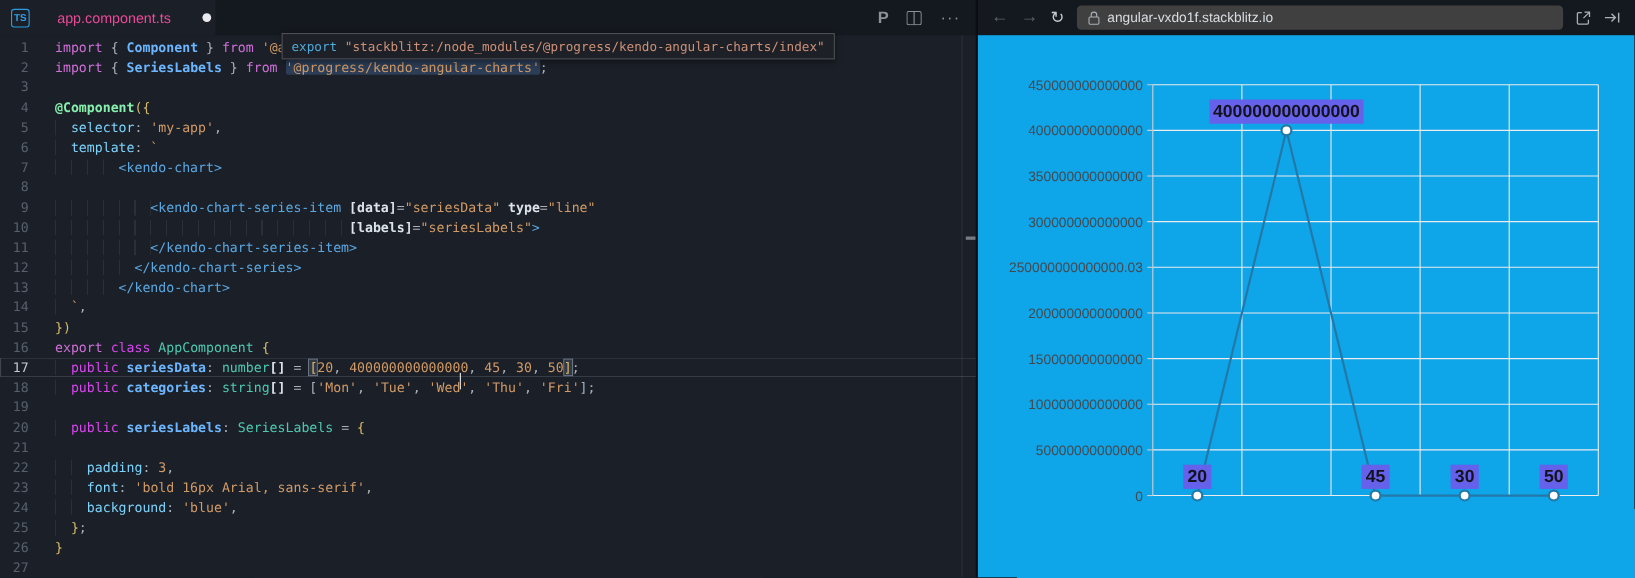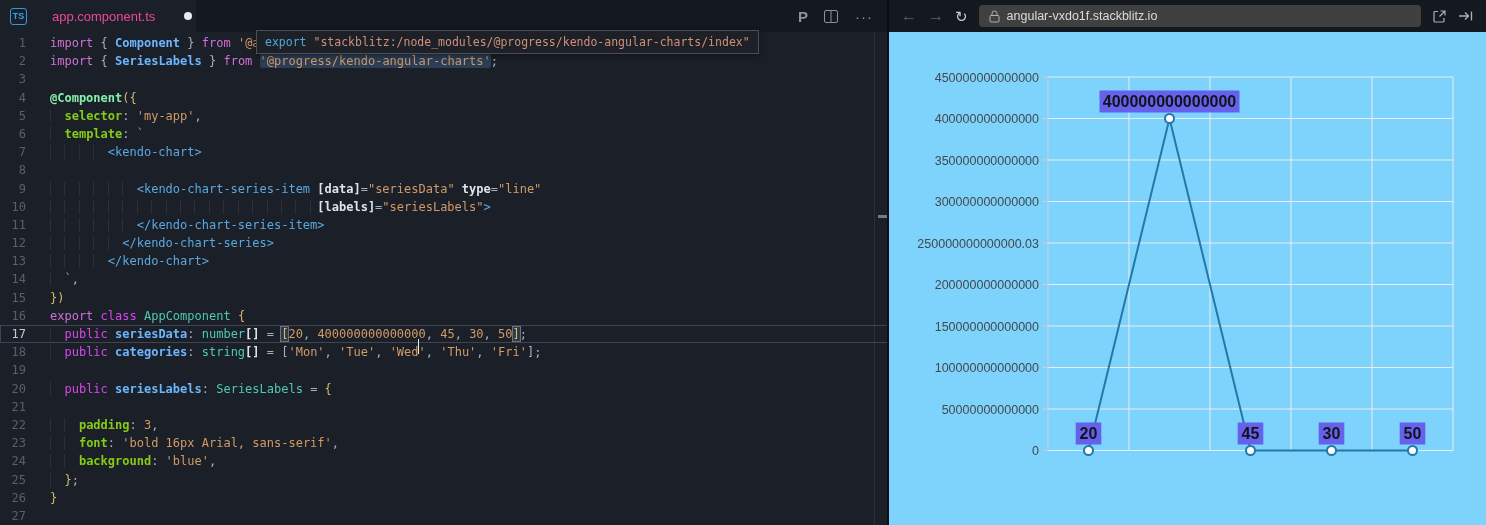--- a/index.html
+++ b/index.html
@@ -48,21 +48,21 @@
   }
   .line { display:flex; height:18.2px; white-space:pre; position:relative; width:888px; }
   .line.current { box-shadow: inset 0 0 0 1px #3f4550; }
   .lnum { width:26px; text-align:right; color:#58606c; flex:none; }
   .line.current .lnum { color:#c2c9d4; }
   .lcode { margin-left:24px; }
   .tk-pink { color:#cf6fd8; }
   .tk-blue { color:#d946ef; }
   .tk-teal { color:#4ec9b0; }
   .tk-imp  { color:#6cb6ff; font-weight:600; }
-  .tk-prop { color:#84cc16; font-weight:700;margin-top:48px; }
+  .tk-prop { color:#7dd3fc; font-weight:400;margin-top:48px; }
   .tk-str  { color:#d19a66; }
   .tk-num  { color:#d19a66; }
   .tk-cmt  { color:#6a9955; font-style:italic; }
   .tk-tag  { color:#5ba7e0; }
   .tk-attr { color:#dce3ea; font-weight:700; }
   .tk-punc { color:#a8b0bc; }
   .tk-gold { color:#d7ba6a; }
   .tk-dec  { color:#86efac; font-weight:700; }
   .tk-hl   { background:rgba(70,110,165,.38); border-radius:2px; }
   .tk-brkt { color:#d7ba6a; outline:1px solid #6a7382; background:rgba(110,122,142,.28); }
@@ -83,21 +83,21 @@
   .hover-tip {
     position:absolute; left:256px; top:30px; z-index:50;
     background:#1d2026; border:1px solid #4b4f55; padding:3px 8px;
     font-family:"DejaVu Sans Mono", monospace; font-size:11.5px; line-height:16px;
     white-space:pre; box-shadow:0 2px 6px rgba(0,0,0,.45);
   }
   .tip-kw { color:#4fa8d8; }
   .tip-str { color:#ce9178; }
 
   
-  .preview { position:absolute; left:889px; top:32px; width:597px; height:493px; background:#7dd3fc; }
+  .preview { position:absolute; left:889px; top:32px; width:597px; height:493px; background:#0ea5e9; }
   .preview svg { display:block; }
 </style>
 </head>
 <body>
 
 <div class="topbar">
   <div class="tab">
     <span class="ts-icon">TS</span>
     <span class="tab-title">app.component.ts</span>
     <span class="mod-dot"></span>

